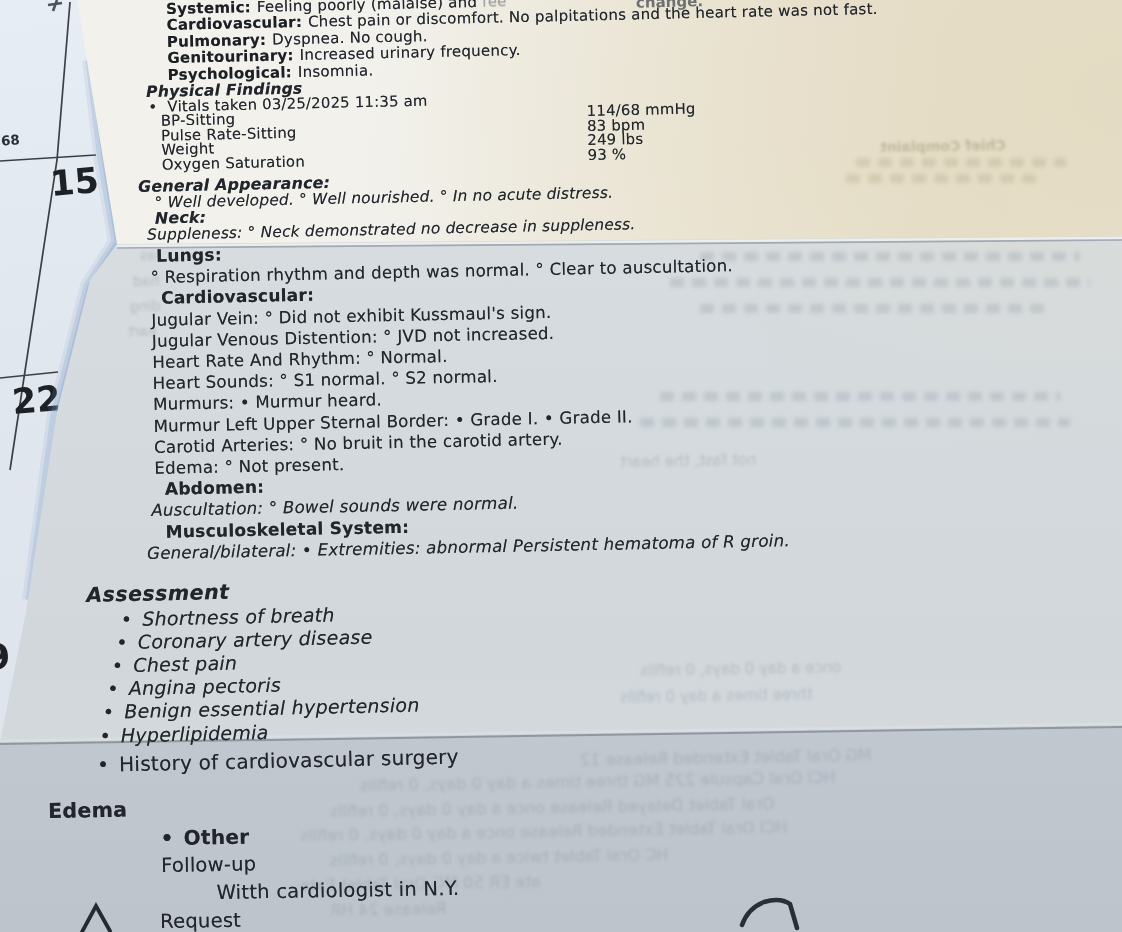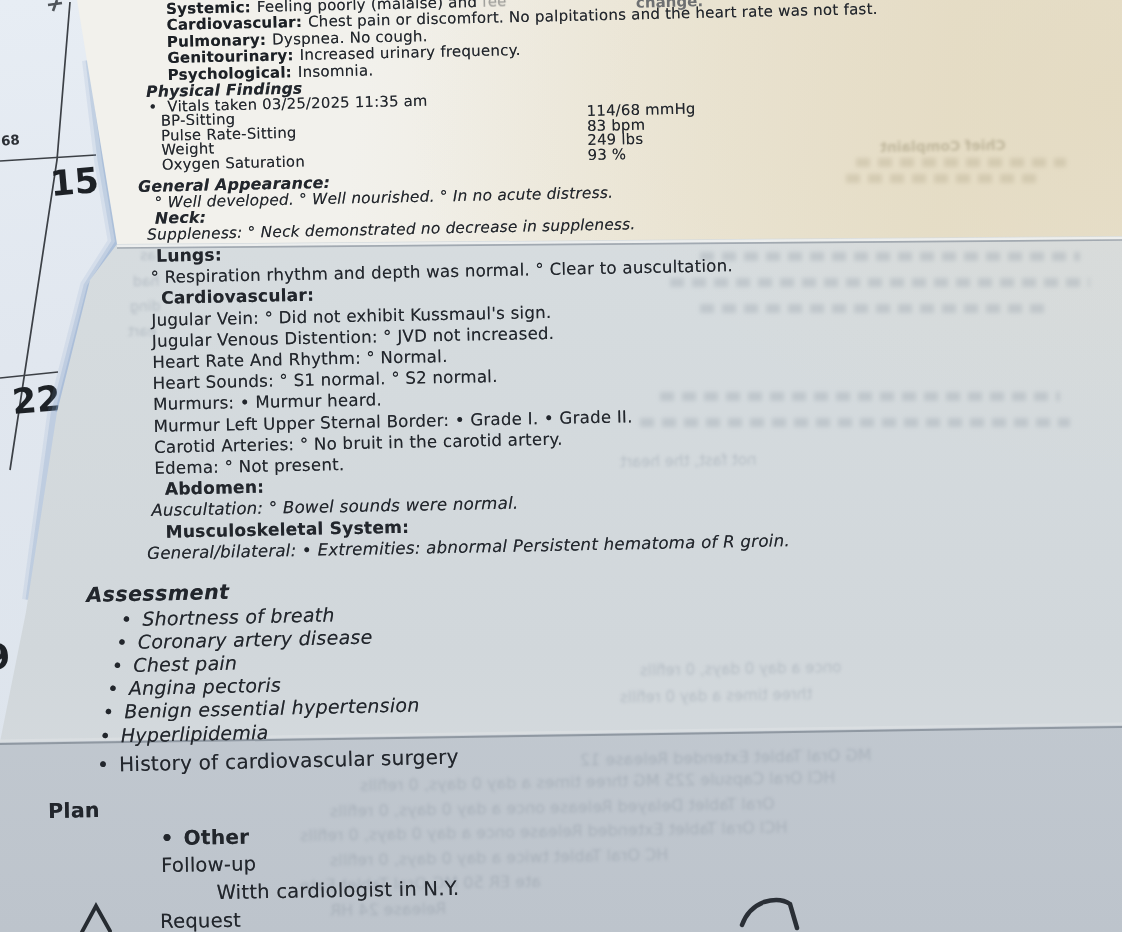--- a/index.html
+++ b/index.html
@@ -225,21 +225,21 @@
     <div class="as-item as-0"><span class="bu">•</span><span>Shortness of breath</span></div>
     <div class="as-item as-1"><span class="bu">•</span><span>Coronary artery disease</span></div>
     <div class="as-item as-2"><span class="bu">•</span><span>Chest pain</span></div>
     <div class="as-item as-3"><span class="bu">•</span><span>Angina pectoris</span></div>
     <div class="as-item as-4"><span class="bu">•</span><span>Benign essential hypertension</span></div>
     <div class="as-item as-5"><span class="bu">•</span><span>Hyperlipidemia</span></div>
     <div class="as-item as-6"><span class="bu">•</span><span>History of cardiovascular surgery</span></div>
   </div>
 
   <div class="tb plan">
-    <div class="title">Plan</div>
+    <div class="title">Edema</div>
     <div class="pl pl-other"><span class="bu">•</span><span>Other</span></div>
     <div class="pl pl-fu">Follow-up</div>
     <div class="pl pl-fud">Witth cardiologist in N.Y.</div>
     <div class="pl pl-req">Request</div>
   </div>
 
   <svg class="abs hand-svg" width="1122" height="932">
     <path d="M82 932 L96 906 L110 931" fill="none" stroke="#262b31" stroke-width="3.8" stroke-linecap="round"></path>
     <path d="M742 925 Q748 908 764 902 Q780 897 790 904 L797 928" fill="none" stroke="#2a2f36" stroke-width="4.5" stroke-linecap="round"></path>
   </svg>

